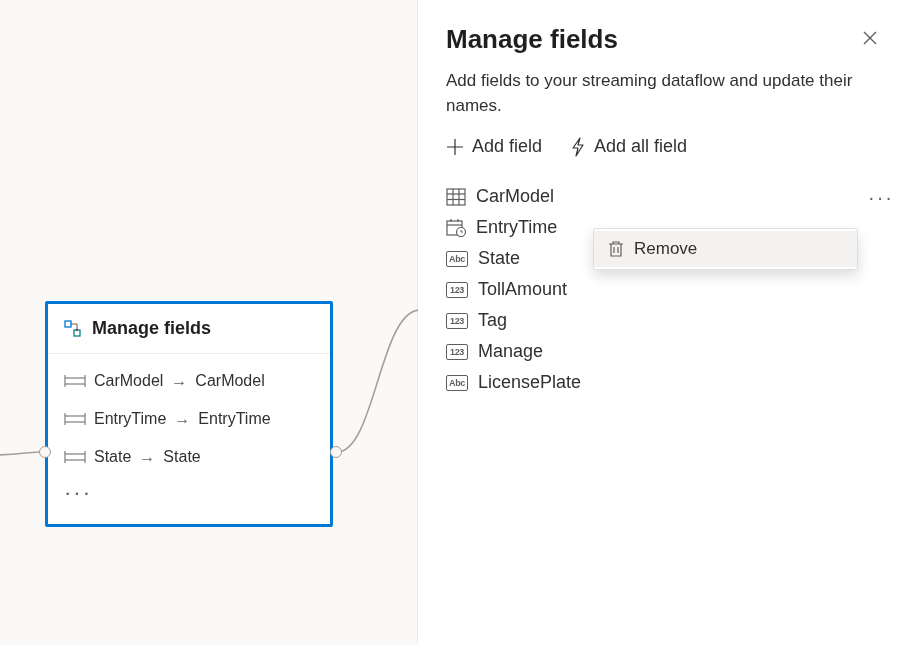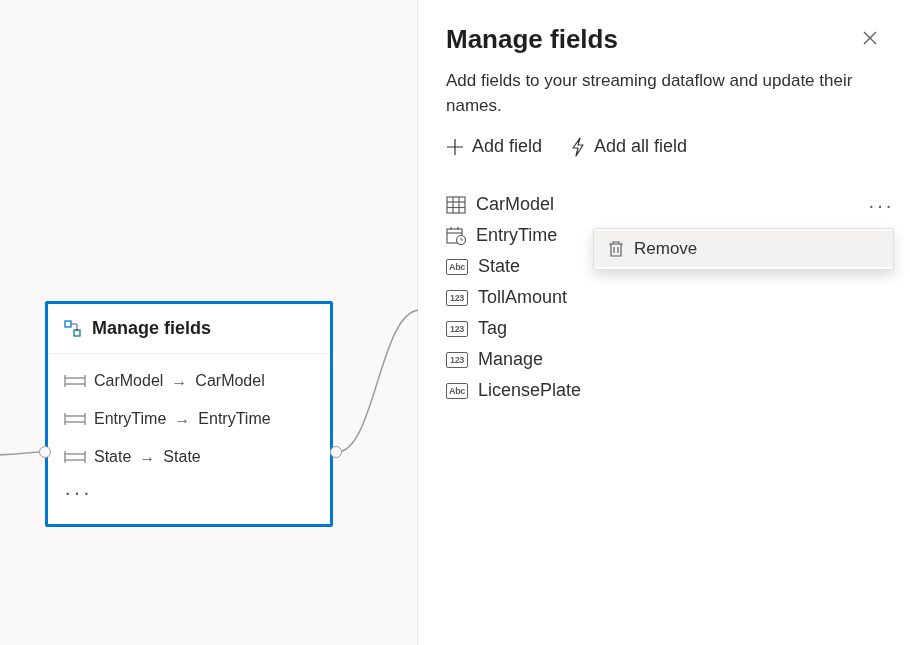--- a/index.html
+++ b/index.html
@@ -104,21 +104,21 @@
   .panel-desc {
     font-size: 17px;
     line-height: 1.45;
     color: #323130;
     margin: 0 0 16px 0;
   }
   .toolbar {
     display: flex;
     gap: 28px;
     align-items: flex-end;
-    margin-bottom: 30px;
+    margin-bottom: 22px;
   }
   .tool-btn {
     display: flex;
     align-items: center;
     gap: 8px;
     font-size: 18px;
     color: #323130;
     background: none;
     border: none;
     padding: 2px 0;
@@ -164,21 +164,21 @@
     letter-spacing: 2px;
     color: #605e5c;
     padding: 2px;
     line-height: 1;
   }
   
   .context-menu {
     position: absolute;
     left: 593px;
     top: 228px;
-    width: 301px;
+    width: 265px;
     background: #ffffff;
     border: 1px solid #e1dfdd;
     border-radius: 2px;
     box-shadow: 0 6px 14px rgba(0,0,0,0.14);
     padding: 2px 0;
   }
   .menu-item {
     display: flex;
     align-items: center;
     gap: 10px;

